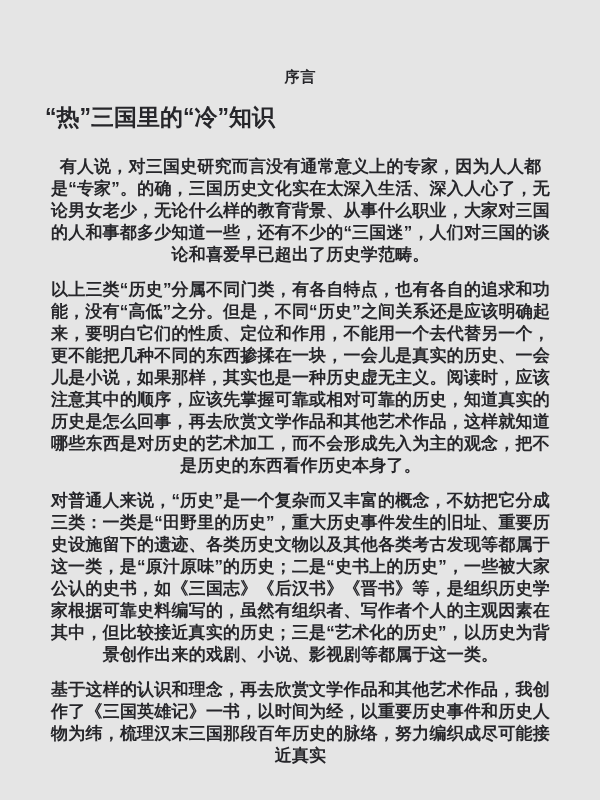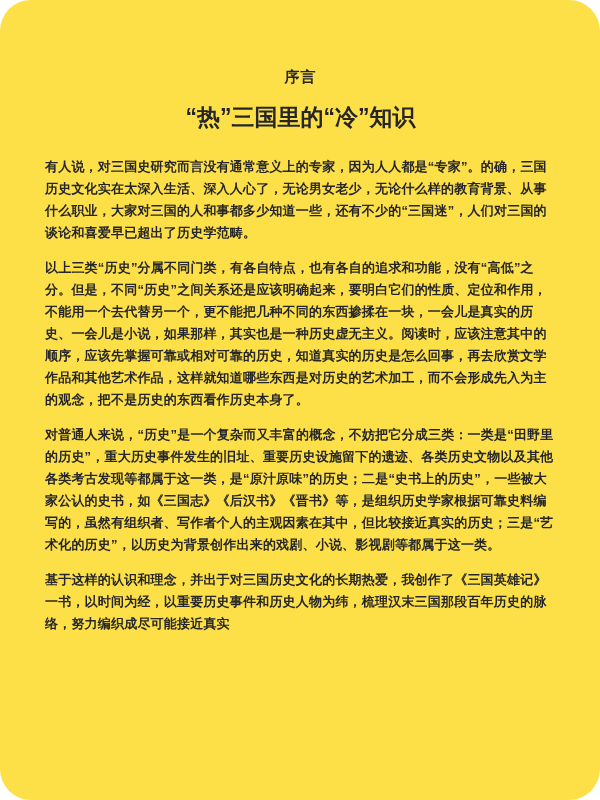--- a/index.html
+++ b/index.html
@@ -5,55 +5,53 @@
   html, body {
     margin: 0;
     padding: 0;
     background: #ffffff;
   }
   .page {
     position: relative;
     width: 600px;
     height: 800px;
     box-sizing: border-box;
-    background: #fde047;
+    background: #e5e5e5;
     color: #26262a;
     padding: 68px 44px 0 45px;
     overflow: hidden;
     font-family: "Liberation Sans", sans-serif;
-    border-radius: 31px;
   }
   .kicker {
     margin: 0 0 17px 0;
     font-size: 15px;
     line-height: 18px;
     font-weight: 700;
     text-align: center;
     letter-spacing: 1px;
   }
   .title {
     margin: 0 0 25px 0;
     font-size: 23px;
     line-height: 28px;
     font-weight: 700;
-    text-align: center;
   }
   .para {
     margin: 0 0 13px 0;
-    font-size: 13px;
+    font-size: 17px;
     line-height: 22px;
     font-weight: 600;
-    text-align: left;
+    text-align: center;
     letter-spacing: 0.2px;
     word-break: break-all;
   }
 </style>
 </head>
 <body>
 
 <div class="page">
   <h2 class="kicker">序言</h2>
   <h1 class="title">“热”三国里的“冷”知识</h1>
   <p class="para">有人说，对三国史研究而言没有通常意义上的专家，因为人人都是“专家”。的确，三国历史文化实在太深入生活、深入人心了，无论男女老少，无论什么样的教育背景、从事什么职业，大家对三国的人和事都多少知道一些，还有不少的“三国迷”，人们对三国的谈论和喜爱早已超出了历史学范畴。</p>
   <p class="para">以上三类“历史”分属不同门类，有各自特点，也有各自的追求和功能，没有“高低”之分。但是，不同“历史”之间关系还是应该明确起来，要明白它们的性质、定位和作用，不能用一个去代替另一个，更不能把几种不同的东西掺揉在一块，一会儿是真实的历史、一会儿是小说，如果那样，其实也是一种历史虚无主义。阅读时，应该注意其中的顺序，应该先掌握可靠或相对可靠的历史，知道真实的历史是怎么回事，再去欣赏文学作品和其他艺术作品，这样就知道哪些东西是对历史的艺术加工，而不会形成先入为主的观念，把不是历史的东西看作历史本身了。</p>
   <p class="para">对普通人来说，“历史”是一个复杂而又丰富的概念，不妨把它分成三类：一类是“田野里的历史”，重大历史事件发生的旧址、重要历史设施留下的遗迹、各类历史文物以及其他各类考古发现等都属于这一类，是“原汁原味”的历史；二是“史书上的历史”，一些被大家公认的史书，如《三国志》《后汉书》《晋书》等，是组织历史学家根据可靠史料编写的，虽然有组织者、写作者个人的主观因素在其中，但比较接近真实的历史；三是“艺术化的历史”，以历史为背景创作出来的戏剧、小说、影视剧等都属于这一类。</p>
-  <p class="para">基于这样的认识和理念，并出于对三国历史文化的长期热爱，我创作了《三国英雄记》一书，以时间为经，以重要历史事件和历史人物为纬，梳理汉末三国那段百年历史的脉络，努力编织成尽可能接近真实</p>
+  <p class="para">基于这样的认识和理念，再去欣赏文学作品和其他艺术作品，我创作了《三国英雄记》一书，以时间为经，以重要历史事件和历史人物为纬，梳理汉末三国那段百年历史的脉络，努力编织成尽可能接近真实</p>
 </div>
 
 </body></html>

